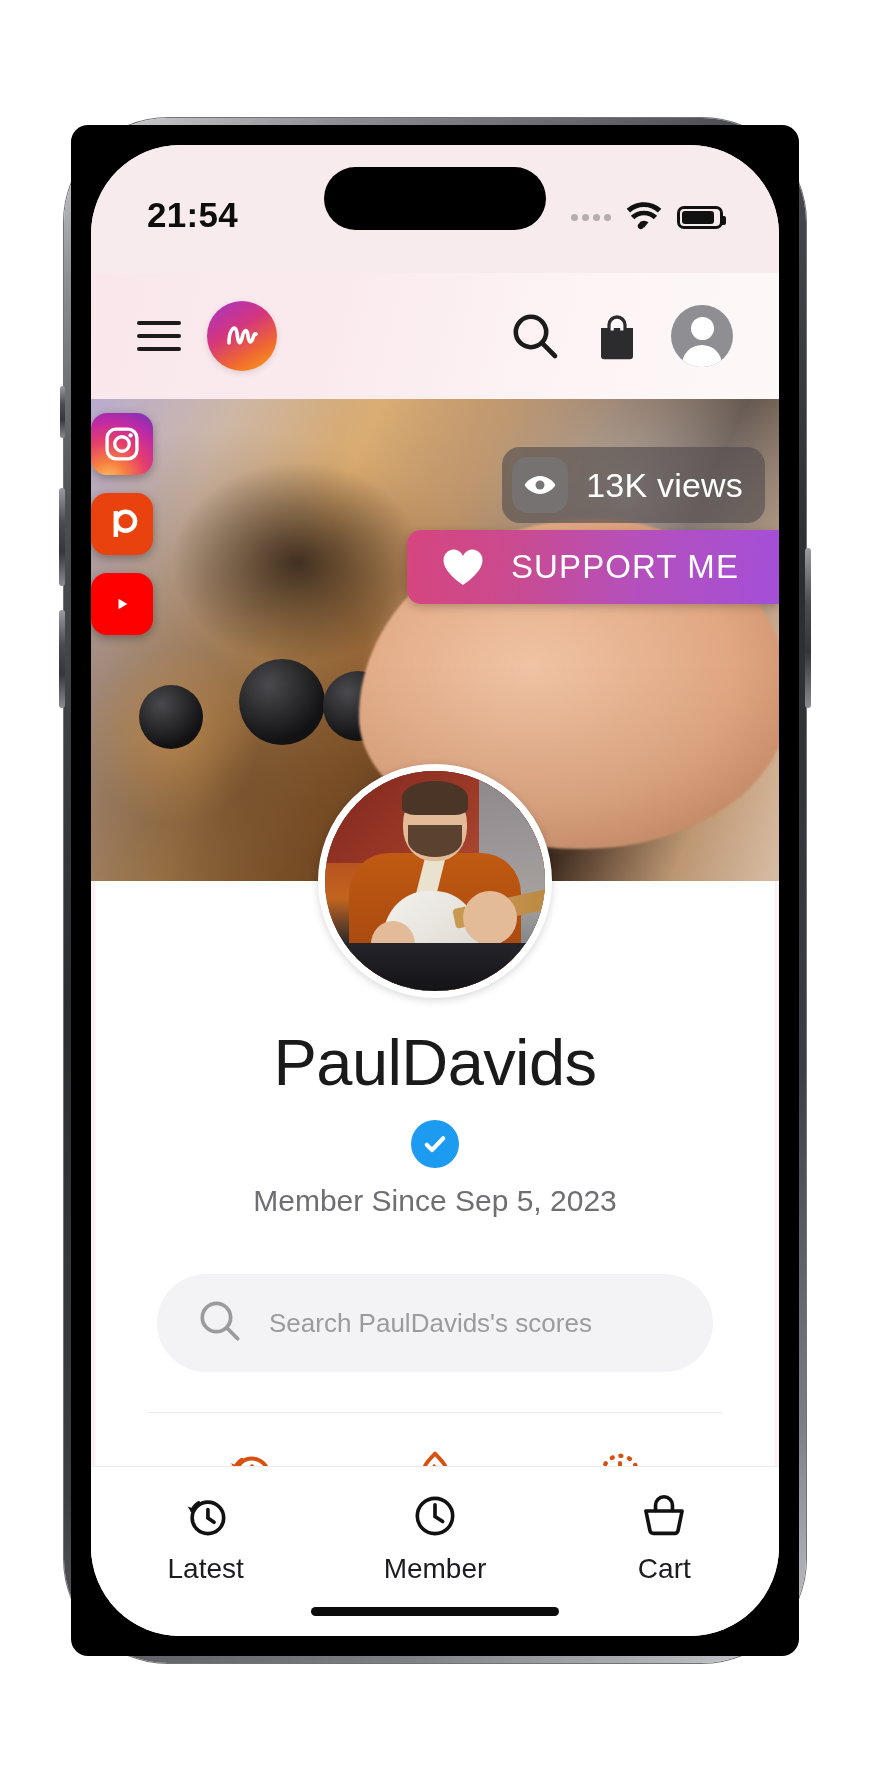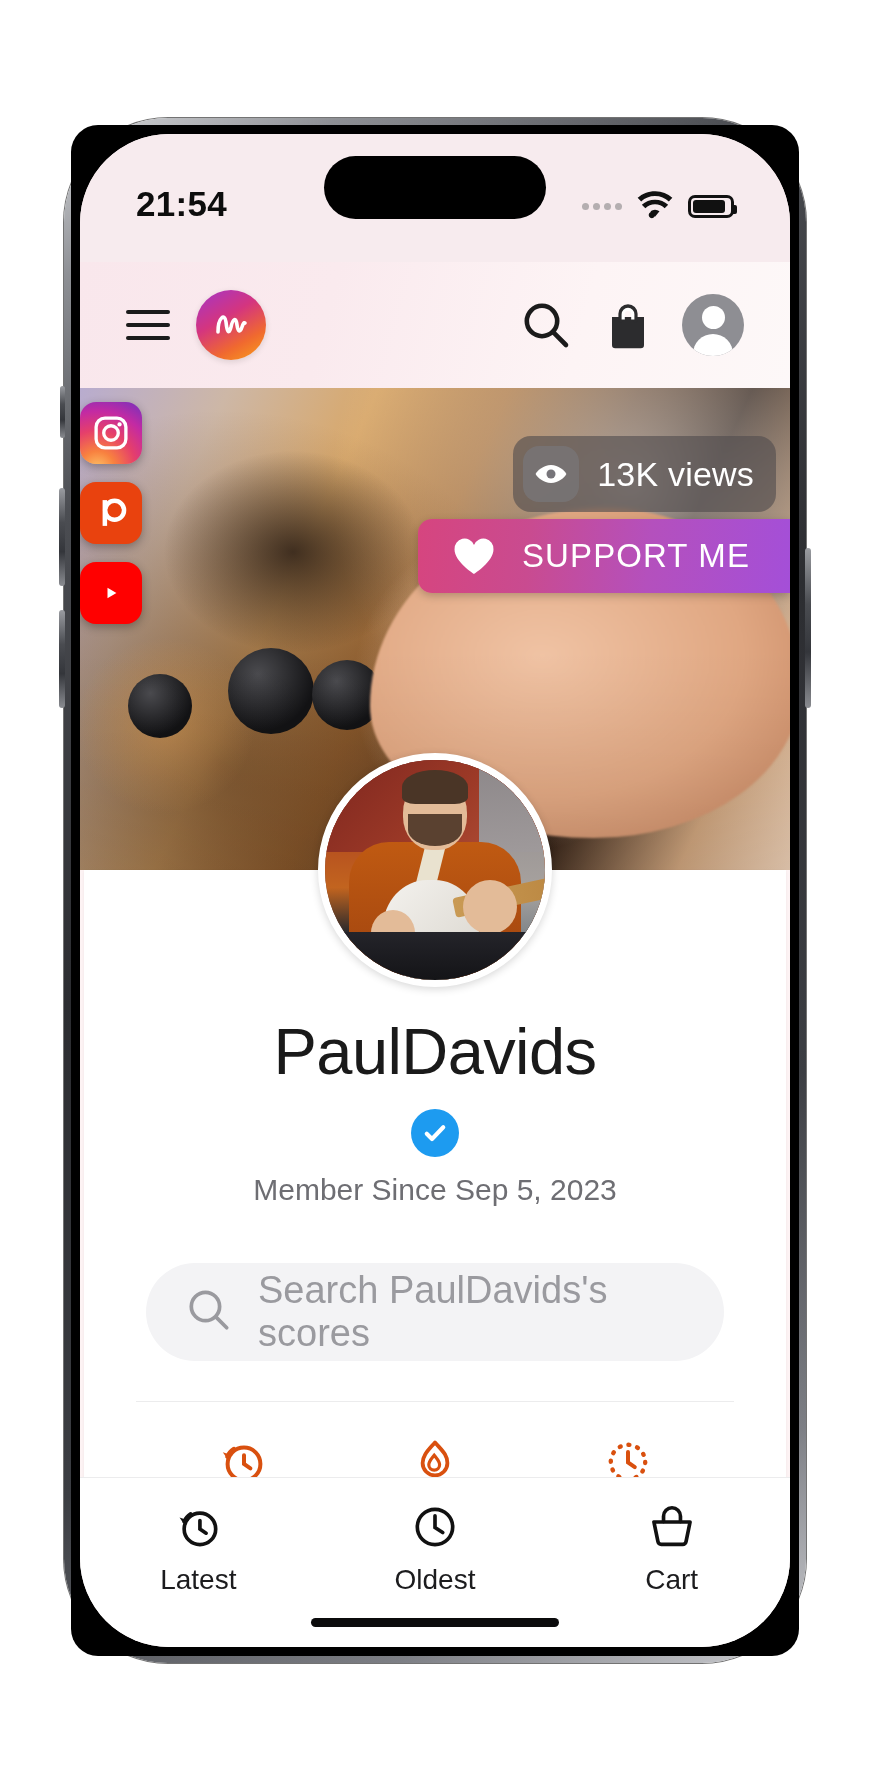--- a/index.html
+++ b/index.html
@@ -20,23 +20,23 @@
   .phone-outer {
     position: relative;
     width: 742px; height: 1545px;
     border-radius: 104px;
     background: linear-gradient(150deg,#d9dadd 0%,#8e9095 8%,#4b4d52 20%,#2c2d31 45%,#3c3e43 70%,#7d7f85 88%,#cfd0d4 100%);
     padding: 7px;
     box-shadow: 0 0 0 1px rgba(0,0,0,.55);
   }
   .phone-band {
     width: 100%; height: 100%;
-    border-radius: 27px;
+    border-radius: 17px;
     background: #000;
-    padding: 9px;
+    padding: 20px;
   }
   .screen {
     position: relative;
     width: 100%; height: 100%;
     border-radius: 89px;
     background: #fdf3f4;
     overflow: hidden;
   }
   
   .btn-side {
@@ -211,21 +211,21 @@
     display:flex; align-items:center; justify-content:center; flex: none;
   }
   .member-since { text-align:center; margin-top: 16px; font-size: 30px; color:#6e6e73; font-weight: 400; }
 
   .search-row { padding: 56px 62px 0 62px; }
   .search-box {
     height: 98px; border-radius: 49px; background:#f3f3f5;
     display:flex; align-items:center; gap: 26px; padding: 0 40px;
     cursor:text;
   }
-  .search-placeholder { font-size: 38px; color:#9a9a9f; }
+  .search-placeholder { font-size: 26px; color:#9a9a9f; }
 
   .divider { height:1px; background:#ececed; margin: 40px 52px 0 52px; }
 
   .filter-row { display:flex; align-items:center; padding: 34px 62px 0 62px; }
   .filter-item { flex:1; display:flex; align-items:center; justify-content:center; cursor:pointer; }
 
   
   .tabbar {
     position:absolute; left:0; right:0; bottom:0; height: 170px;
     background:#fff; border-top: 1px solid #ececed;
@@ -433,21 +433,21 @@
               <path d="M5.8 10.2A8.6 8.6 0 0 1 9.2 6.2" fill="none" stroke="#111" stroke-width="1.9" stroke-linecap="round"></path>
               <path d="M3.4 8.1l2 2.9 3-1.2z" fill="#111"></path>
             </svg>
             <span class="tab-label">Latest</span>
           </div>
           <div class="tab">
             <svg width="50" height="50" viewBox="0 0 26 26">
               <circle cx="13" cy="13" r="9.2" fill="none" stroke="#111" stroke-width="1.9"></circle>
               <path d="M13 7.2V13.3l4 2.6" fill="none" stroke="#111" stroke-width="1.9" stroke-linecap="round"></path>
             </svg>
-            <span class="tab-label">Oldest</span>
+            <span class="tab-label">Member</span>
           </div>
           <div class="tab">
             <svg width="50" height="50" viewBox="0 0 26 26">
               <path d="M3.6 10.4h18.8l-2.1 10.2a1.8 1.8 0 0 1-1.8 1.4H7.5a1.8 1.8 0 0 1-1.8-1.4z" fill="none" stroke="#111" stroke-width="1.9" stroke-linejoin="round"></path>
               <path d="M8.6 10.2V7.4a4.4 4.4 0 0 1 8.8 0v2.8" fill="none" stroke="#111" stroke-width="1.9" stroke-linecap="round"></path>
             </svg>
             <span class="tab-label">Cart</span>
           </div>
         </div>
 

